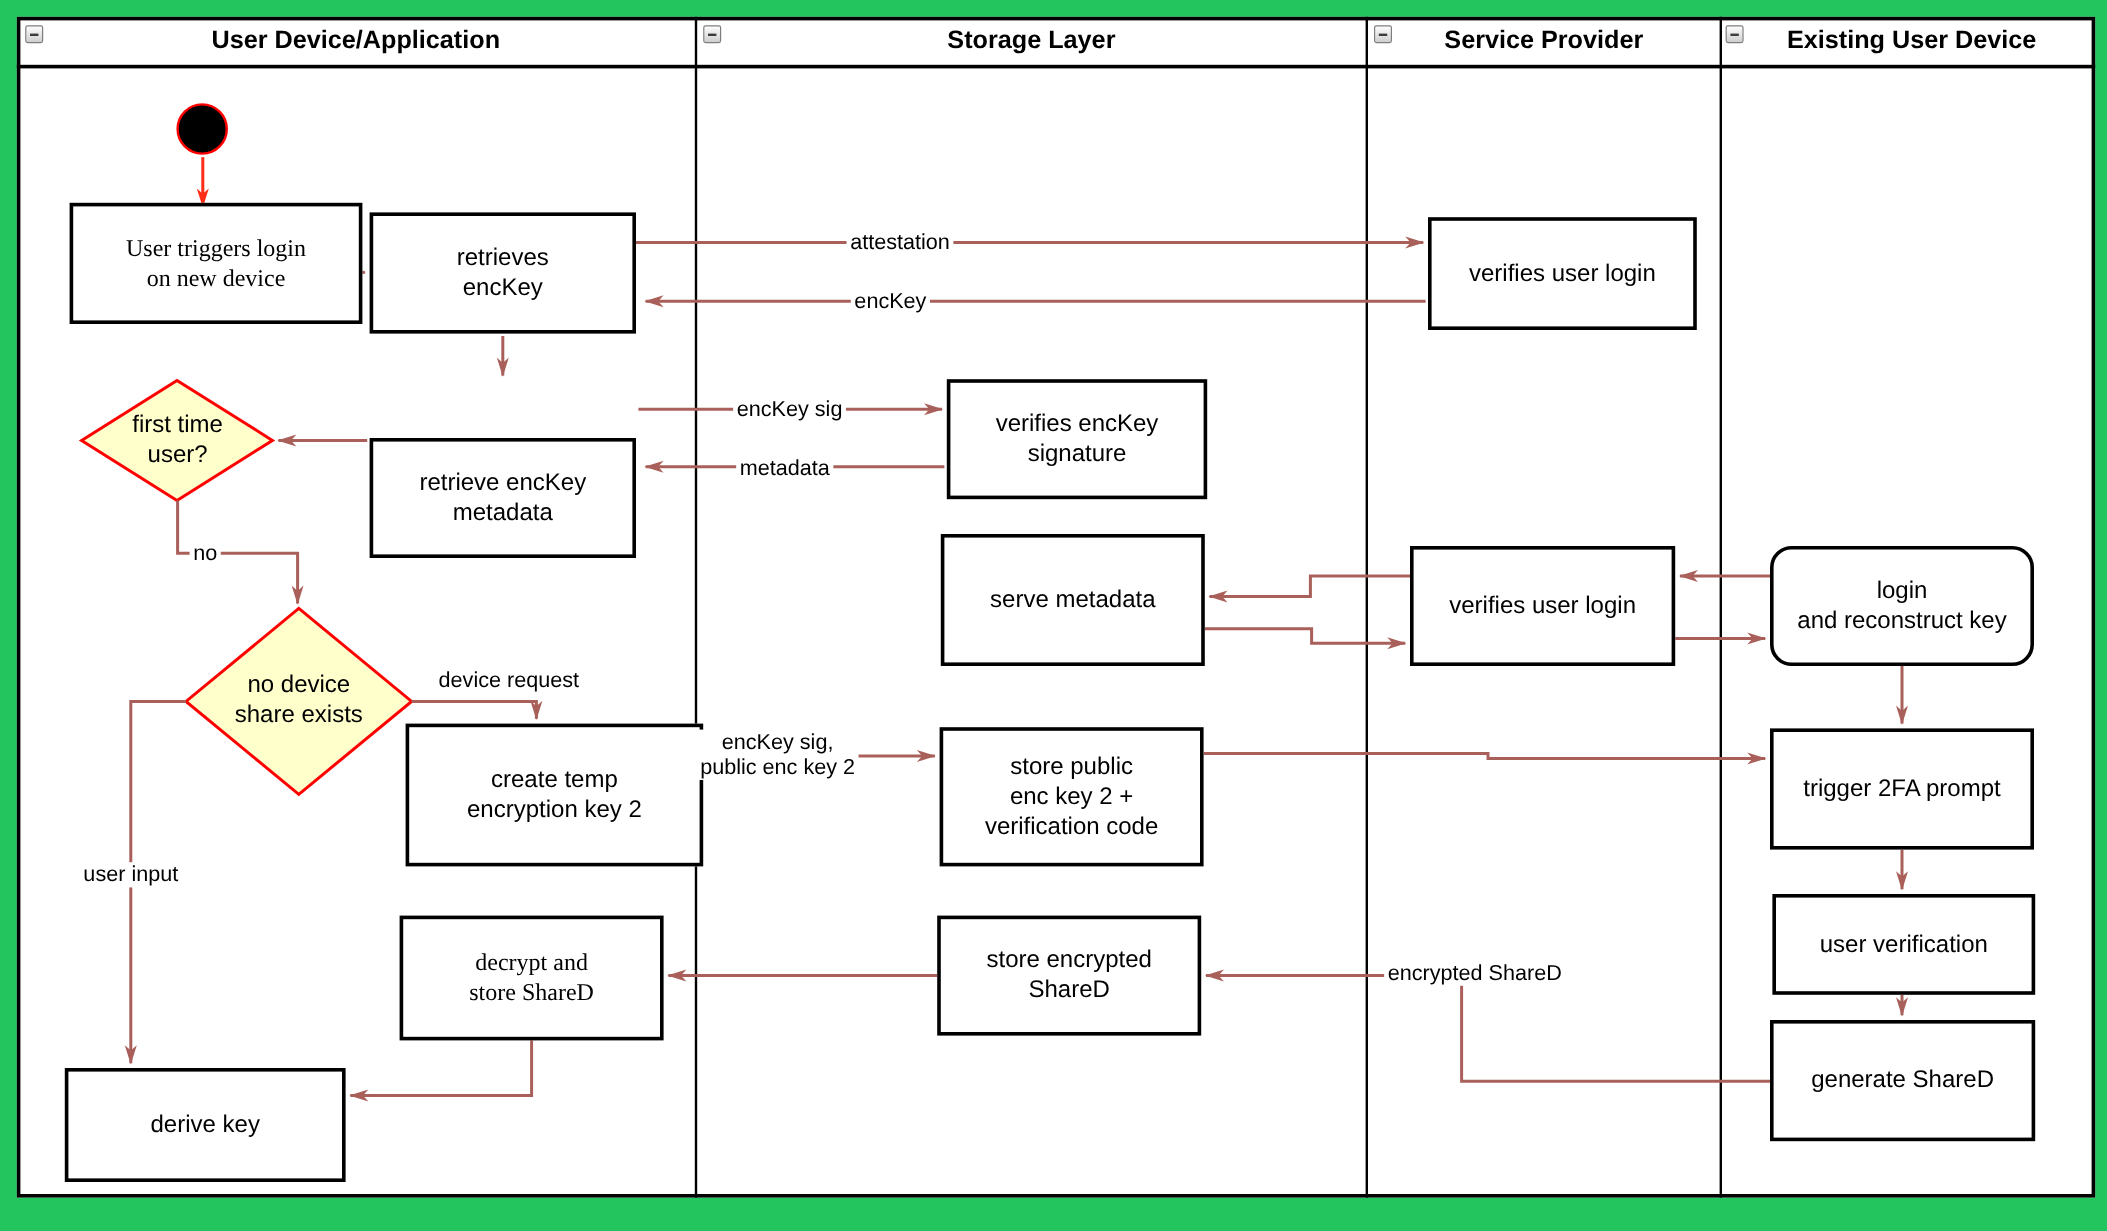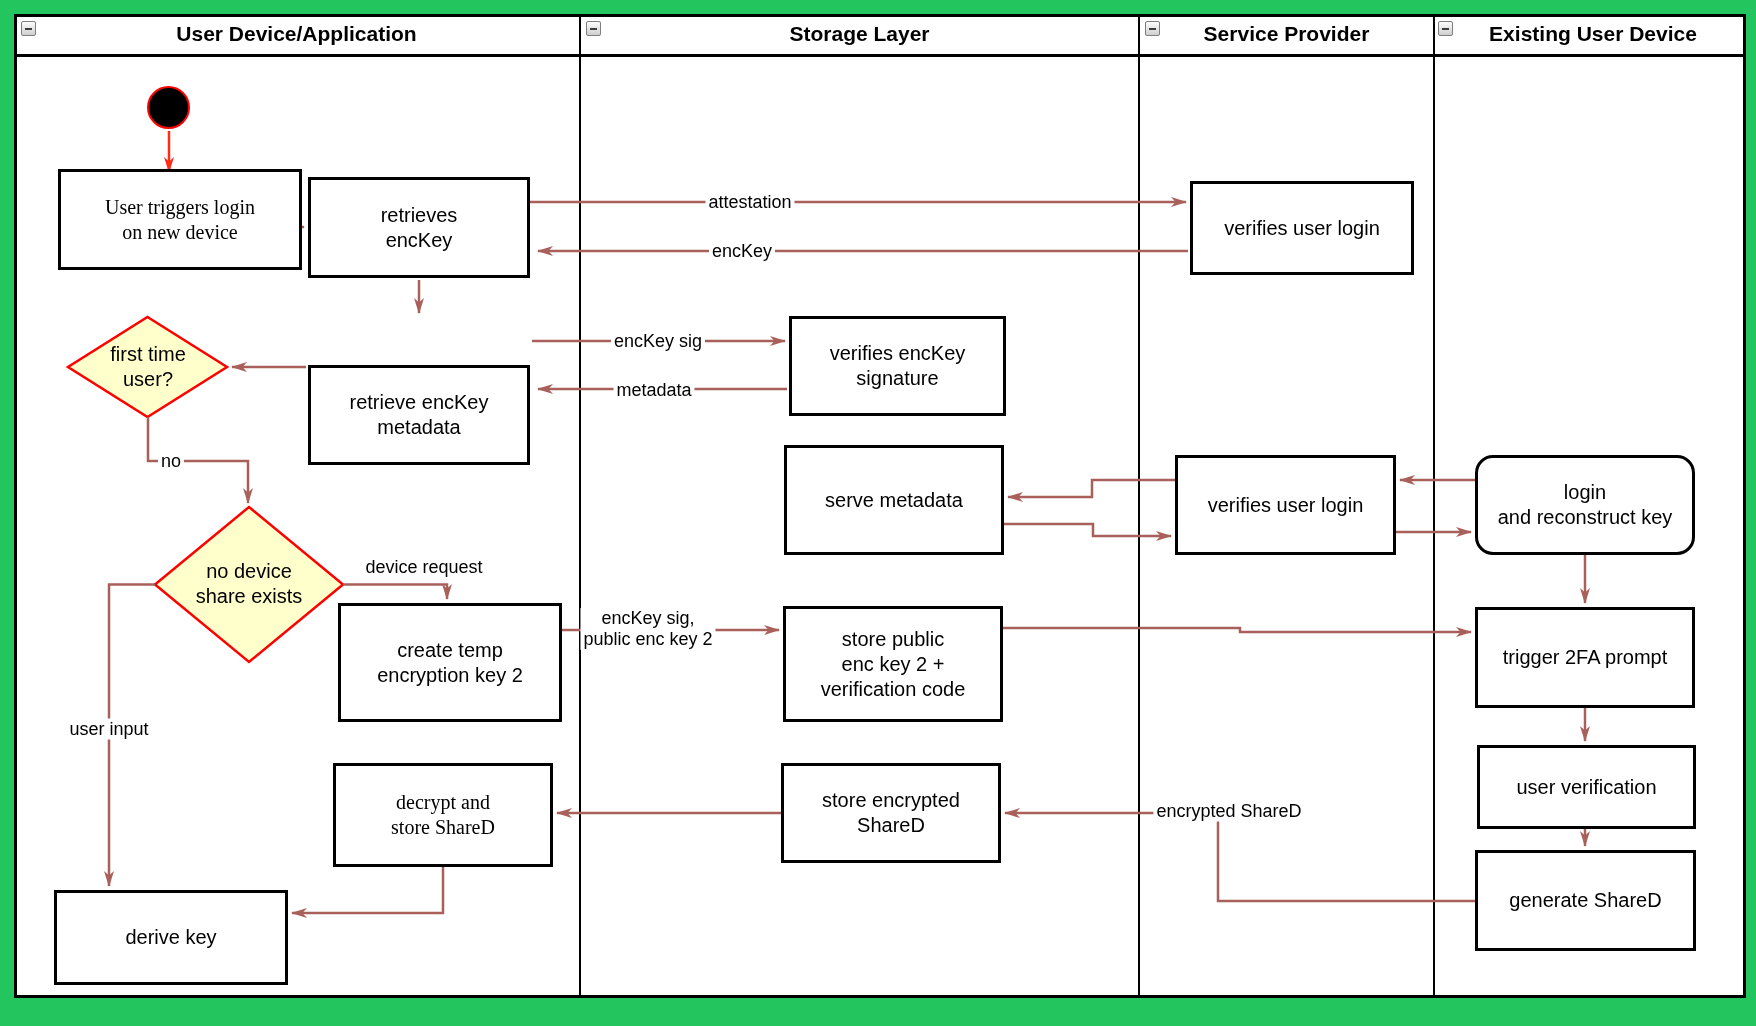--- a/index.html
+++ b/index.html
@@ -108,21 +108,21 @@
 encKey</span>
     </div>
   <div class="node" style="left:308px;top:317px;width:222px;height:100px;margin-top:48px;">
       <span class="node-label">retrieve encKey
 metadata</span>
     </div>
   <div class="diamond-label" style="left:148px;top:367px;">first time
 user?</div>
   <div class="diamond-label" style="left:249px;top:584px;">no device
 share exists</div>
-  <div class="node" style="left:338px;top:603px;width:224px;height:119px;">
+  <div class="node" style="left:338px;top:603px;width:248px;height:119px;">
       <span class="node-label">create temp
 encryption key 2</span>
     </div>
   <div class="node" style="left:333px;top:763px;width:220px;height:104px;font-family:Liberation Serif, serif;">
       <span class="node-label">decrypt and
 store ShareD</span>
     </div>
   <div class="node" style="left:54px;top:890px;width:234px;height:95px;">
       <span class="node-label">derive key</span>
     </div>

